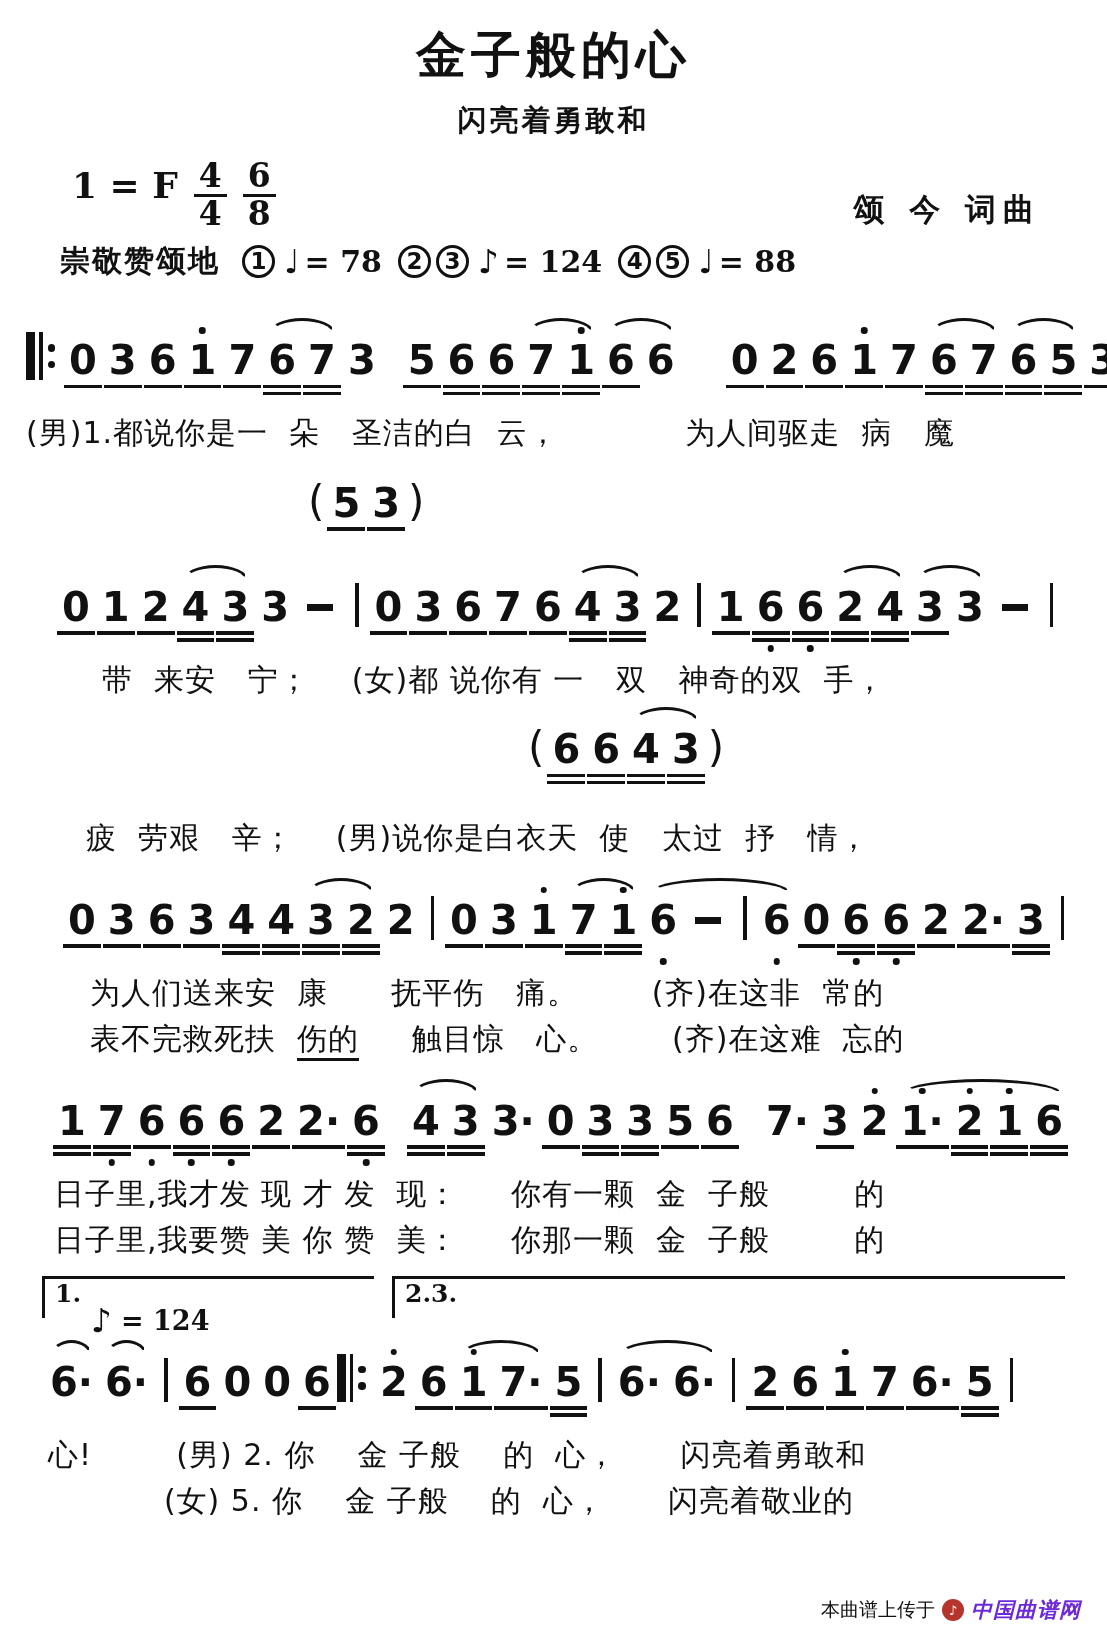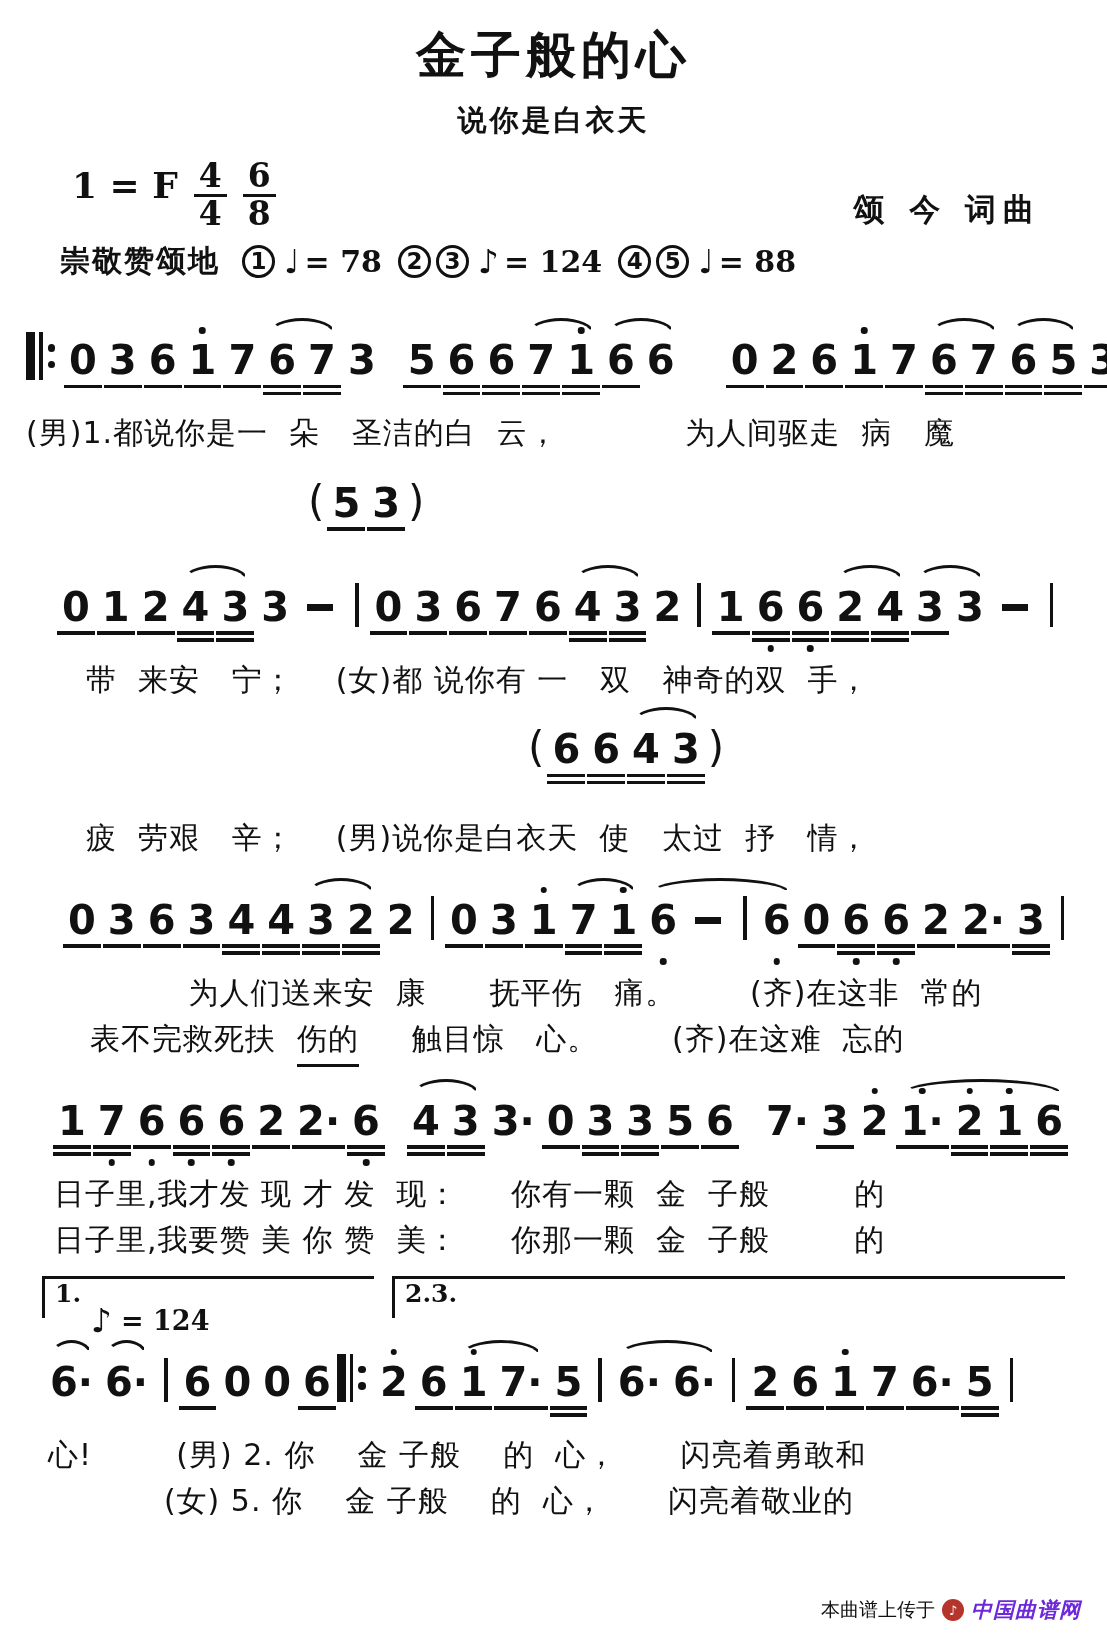--- a/index.html
+++ b/index.html
@@ -35,40 +35,40 @@
   .dash{width:26px;height:6.5px;background:#111;margin:0 12px 16px;}
   .paren{font-size:42px;font-weight:400;margin:0 2px;line-height:1;}
   .repeat-start{display:inline-flex;align-items:center;margin:0 8px 0 0;height:48px;}
   .repeat-start .thick{width:9px;height:48px;background:#111;}
   .repeat-start .thin{width:3.5px;height:48px;background:#111;margin-left:4px;}
   .repeat-start .dots{display:flex;flex-direction:column;gap:9px;margin-left:5px;}
   .repeat-start .dot{width:7.5px;height:7.5px;border-radius:50%;background:#111;}
   .arc{position:absolute;height:15px;border:3px solid transparent;border-top-color:#111;
        border-radius:50% 50% 0 0 / 100% 100% 0 0;box-sizing:border-box;}
   .lyric-row{font-size:30px;font-weight:500;white-space:pre;line-height:1.55;letter-spacing:1px;}
-  .lseg.lu{border-bottom:3px solid #111;padding-bottom:8px;}
+  .lseg.lu{border-bottom:3px solid #111;padding-bottom:2px;}
   .volta-row{position:relative;height:48px;margin-top:12px;}
   .volta{position:absolute;top:0;height:42px;border-top:3.5px solid #111;border-left:3px solid #111;box-sizing:border-box;}
   .volta-first{left:16px;width:332px;}
   .volta-second{left:366px;right:16px;}
   .volta-label{font-family:"DejaVu Serif","Liberation Serif",serif;font-size:25px;font-weight:700;padding-left:10px;display:inline-block;line-height:1.2;}
   .volta-tempo{position:absolute;left:46px;top:22px;font-size:27px;font-weight:700;display:flex;align-items:center;gap:9px;}
   .volta-tempo .vtnote{font-size:33px;font-weight:400;}
   .volta-tempo .vtval{font-family:"DejaVu Serif","Liberation Serif",serif;}
   .watermark{position:absolute;right:26px;bottom:12px;display:flex;align-items:center;gap:7px;font-size:19px;}
   .watermark .logo{width:22px;height:22px;border-radius:50%;color:#fff;display:inline-flex;
                    align-items:center;justify-content:center;font-size:13px;font-weight:700;}
   .watermark .site{font-weight:700;font-style:italic;font-size:21px;letter-spacing:1px;}
 </style>
 </head>
 <body>
 
 <div class="page">
   <div class="title">金子般的心</div>
-  <div class="subtitle">说你是白衣天</div>
+  <div class="subtitle">闪亮着勇敢和</div>
 
   <div class="meta">
     <div class="keysig">
       <span class="klabel">1 = F</span>
       <span class="frac">
         <span class="num">4</span>
         <span class="den">4</span>
       </span>
       <span class="frac">
         <span class="num">6</span>
@@ -339,21 +339,21 @@
           <span class="note">
             <span class="txt">3</span>
           </span>
           <span class="dash"></span>
           <span class="barline"></span>
           <div class="arc" style="left: 127px; width: 65px; top: 12px;"></div>
           <div class="arc" style="left: 519px; width: 66px; top: 12px;"></div>
           <div class="arc" style="left: 781px; width: 66px; top: 12px;"></div>
           <div class="arc" style="left: 861px; width: 66px; top: 12px;"></div>
         </div>
-        <div class="lyric-row" style="margin-left: 60px;"><span class="lseg">带  来安   宁；    (女)都 说你有 一   双   神奇的双  手，</span></div>
+        <div class="lyric-row" style="margin-left: 76px;"><span class="lseg">带  来安   宁；    (女)都 说你有 一   双   神奇的双  手，</span></div>
         <div class="music-row small" style="margin-left: 500px;">
           <span class="paren">(</span>
           <span class="note">
             <span class="txt">6</span>
             <i class="ul l1"></i>
             <i class="ul l2"></i>
           </span>
           <span class="note">
             <span class="txt">6</span>
             <i class="ul l1"></i>
@@ -477,21 +477,21 @@
           <span class="note">
             <span class="txt">3</span>
             <i class="ul l1"></i>
             <i class="ul l2"></i>
           </span>
           <span class="barline"></span>
           <div class="arc" style="left: 246px; width: 66px; top: 12px;"></div>
           <div class="arc" style="left: 509px; width: 65px; top: 12px;"></div>
           <div class="arc" style="left: 588px; width: 140px; top: 12px;"></div>
         </div>
-        <div class="lyric-row" style="margin-left: 64px; text-align: center;"><span class="lseg">为人们送来安  康      抚平伤   痛。       (齐)在这非  常的</span></div>
+        <div class="lyric-row" style="margin-left: 64px;"><span class="lseg">为人们送来安  康      抚平伤   痛。       (齐)在这非  常的</span></div>
         <div class="lyric-row" style="margin-left: 64px;"><span class="lseg">表不完救死扶  </span><span class="lseg lu">伤的</span><span class="lseg">     触目惊   心。       (齐)在这难  忘的</span></div>
       </div>
       <div class="system">
         <div class="music-row" style="margin-left: 26px;">
           <span class="note">
             <span class="txt">1</span>
             <i class="ul l1"></i>
             <i class="ul l2"></i>
           </span>
           <span class="note">

